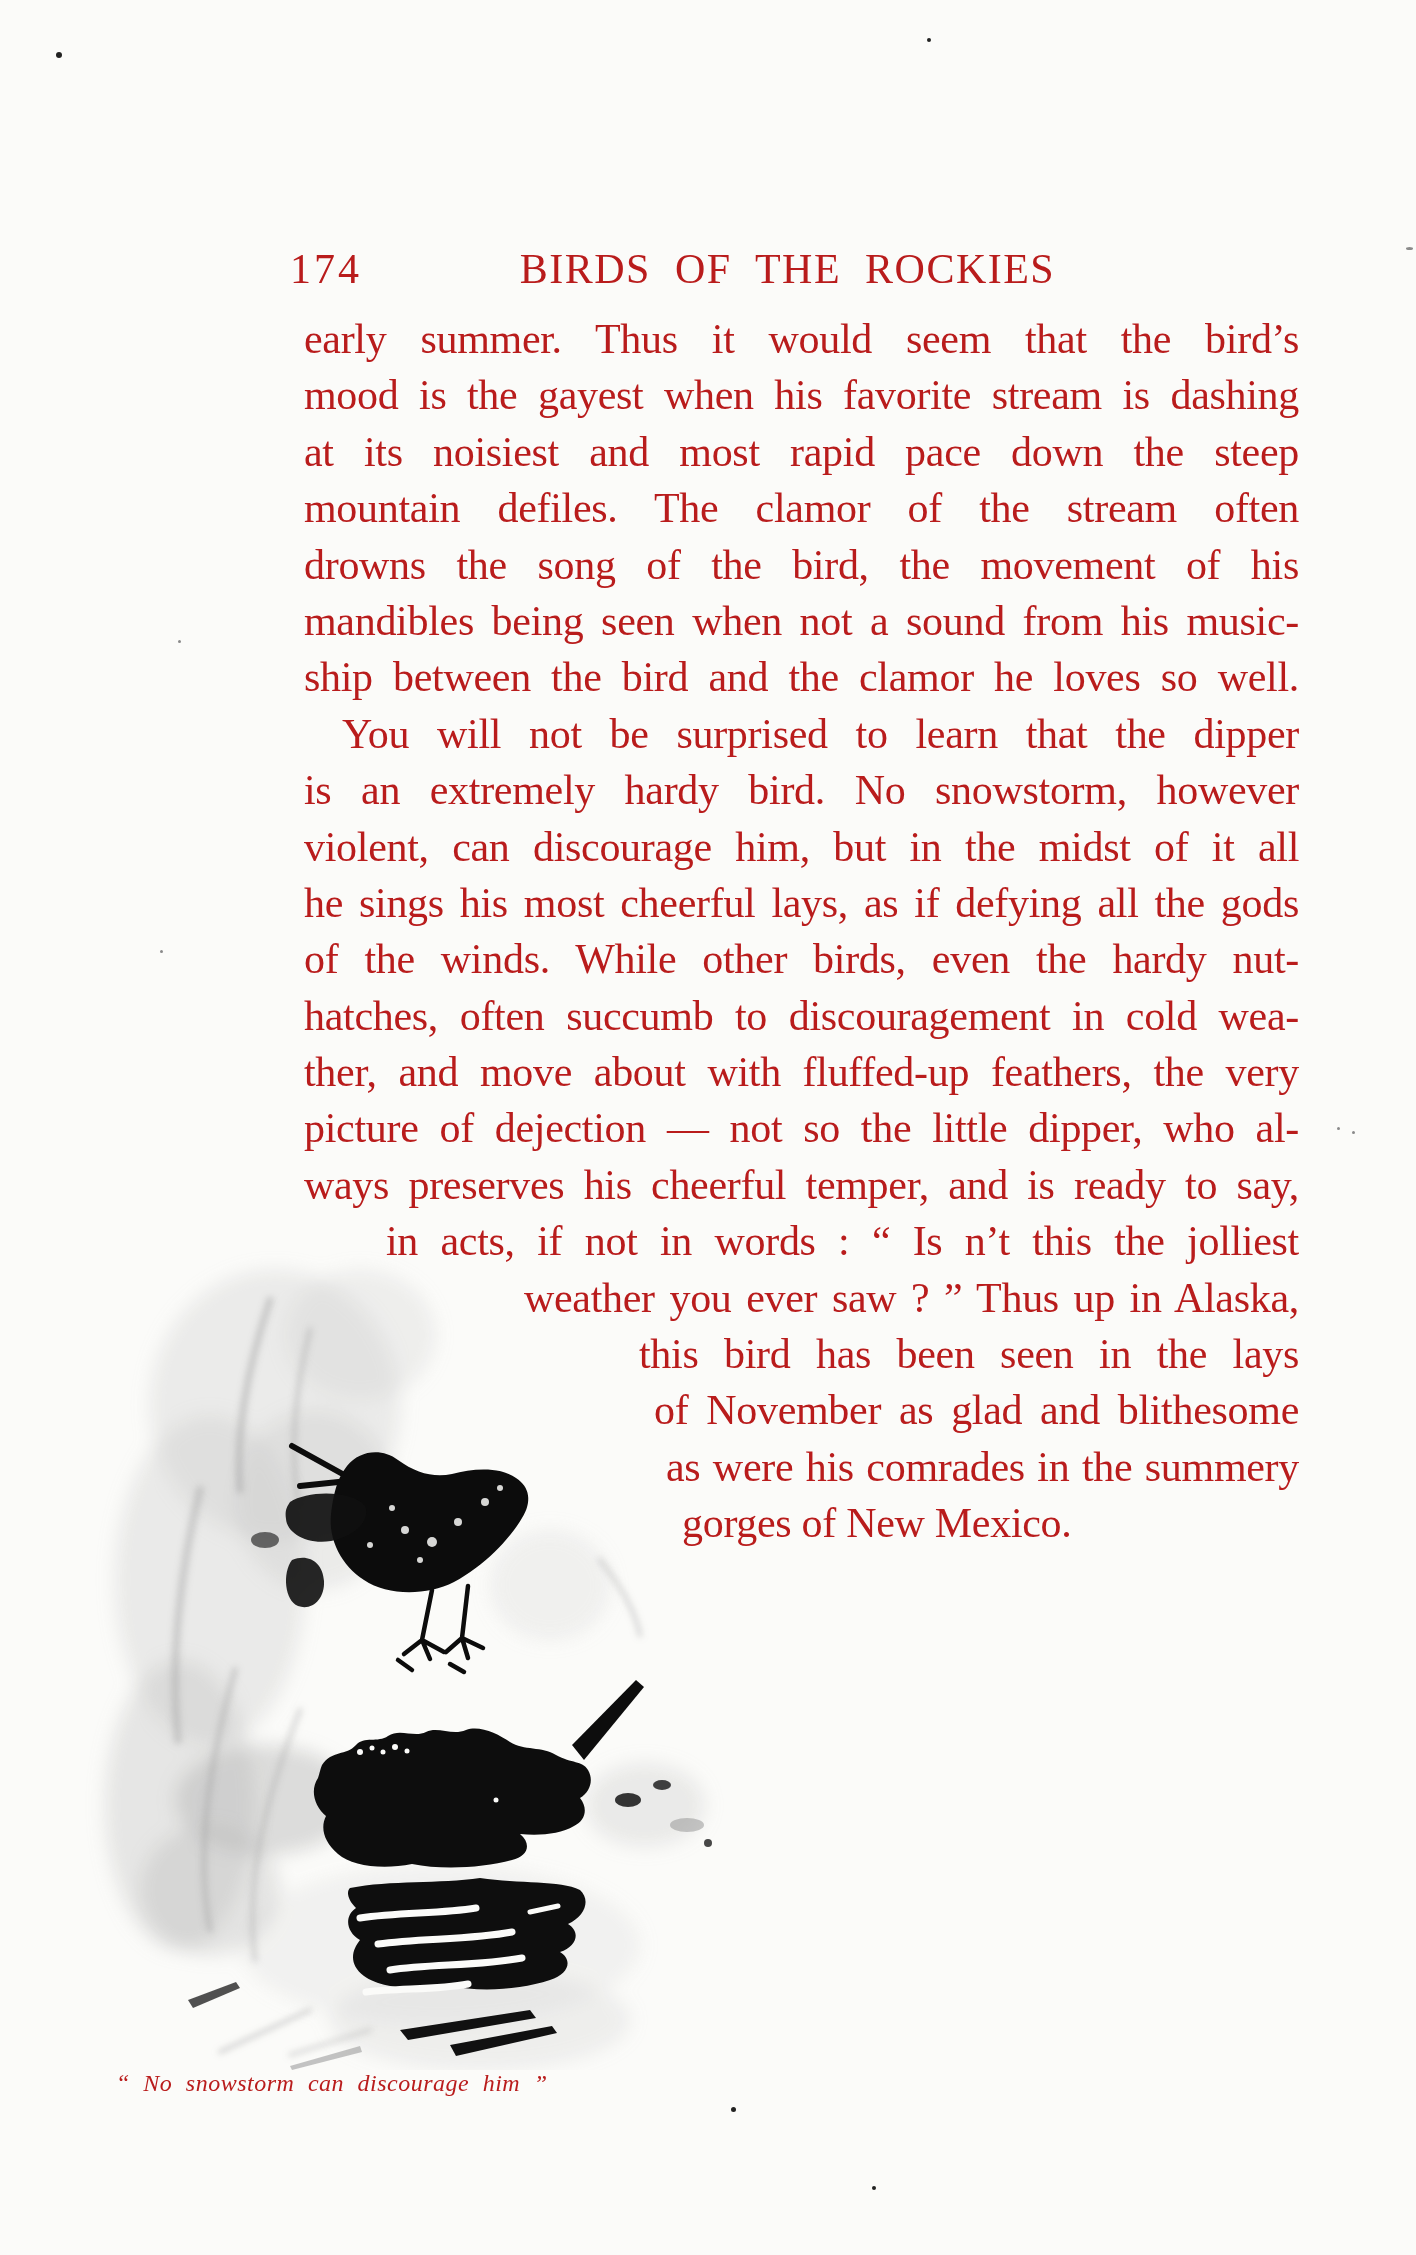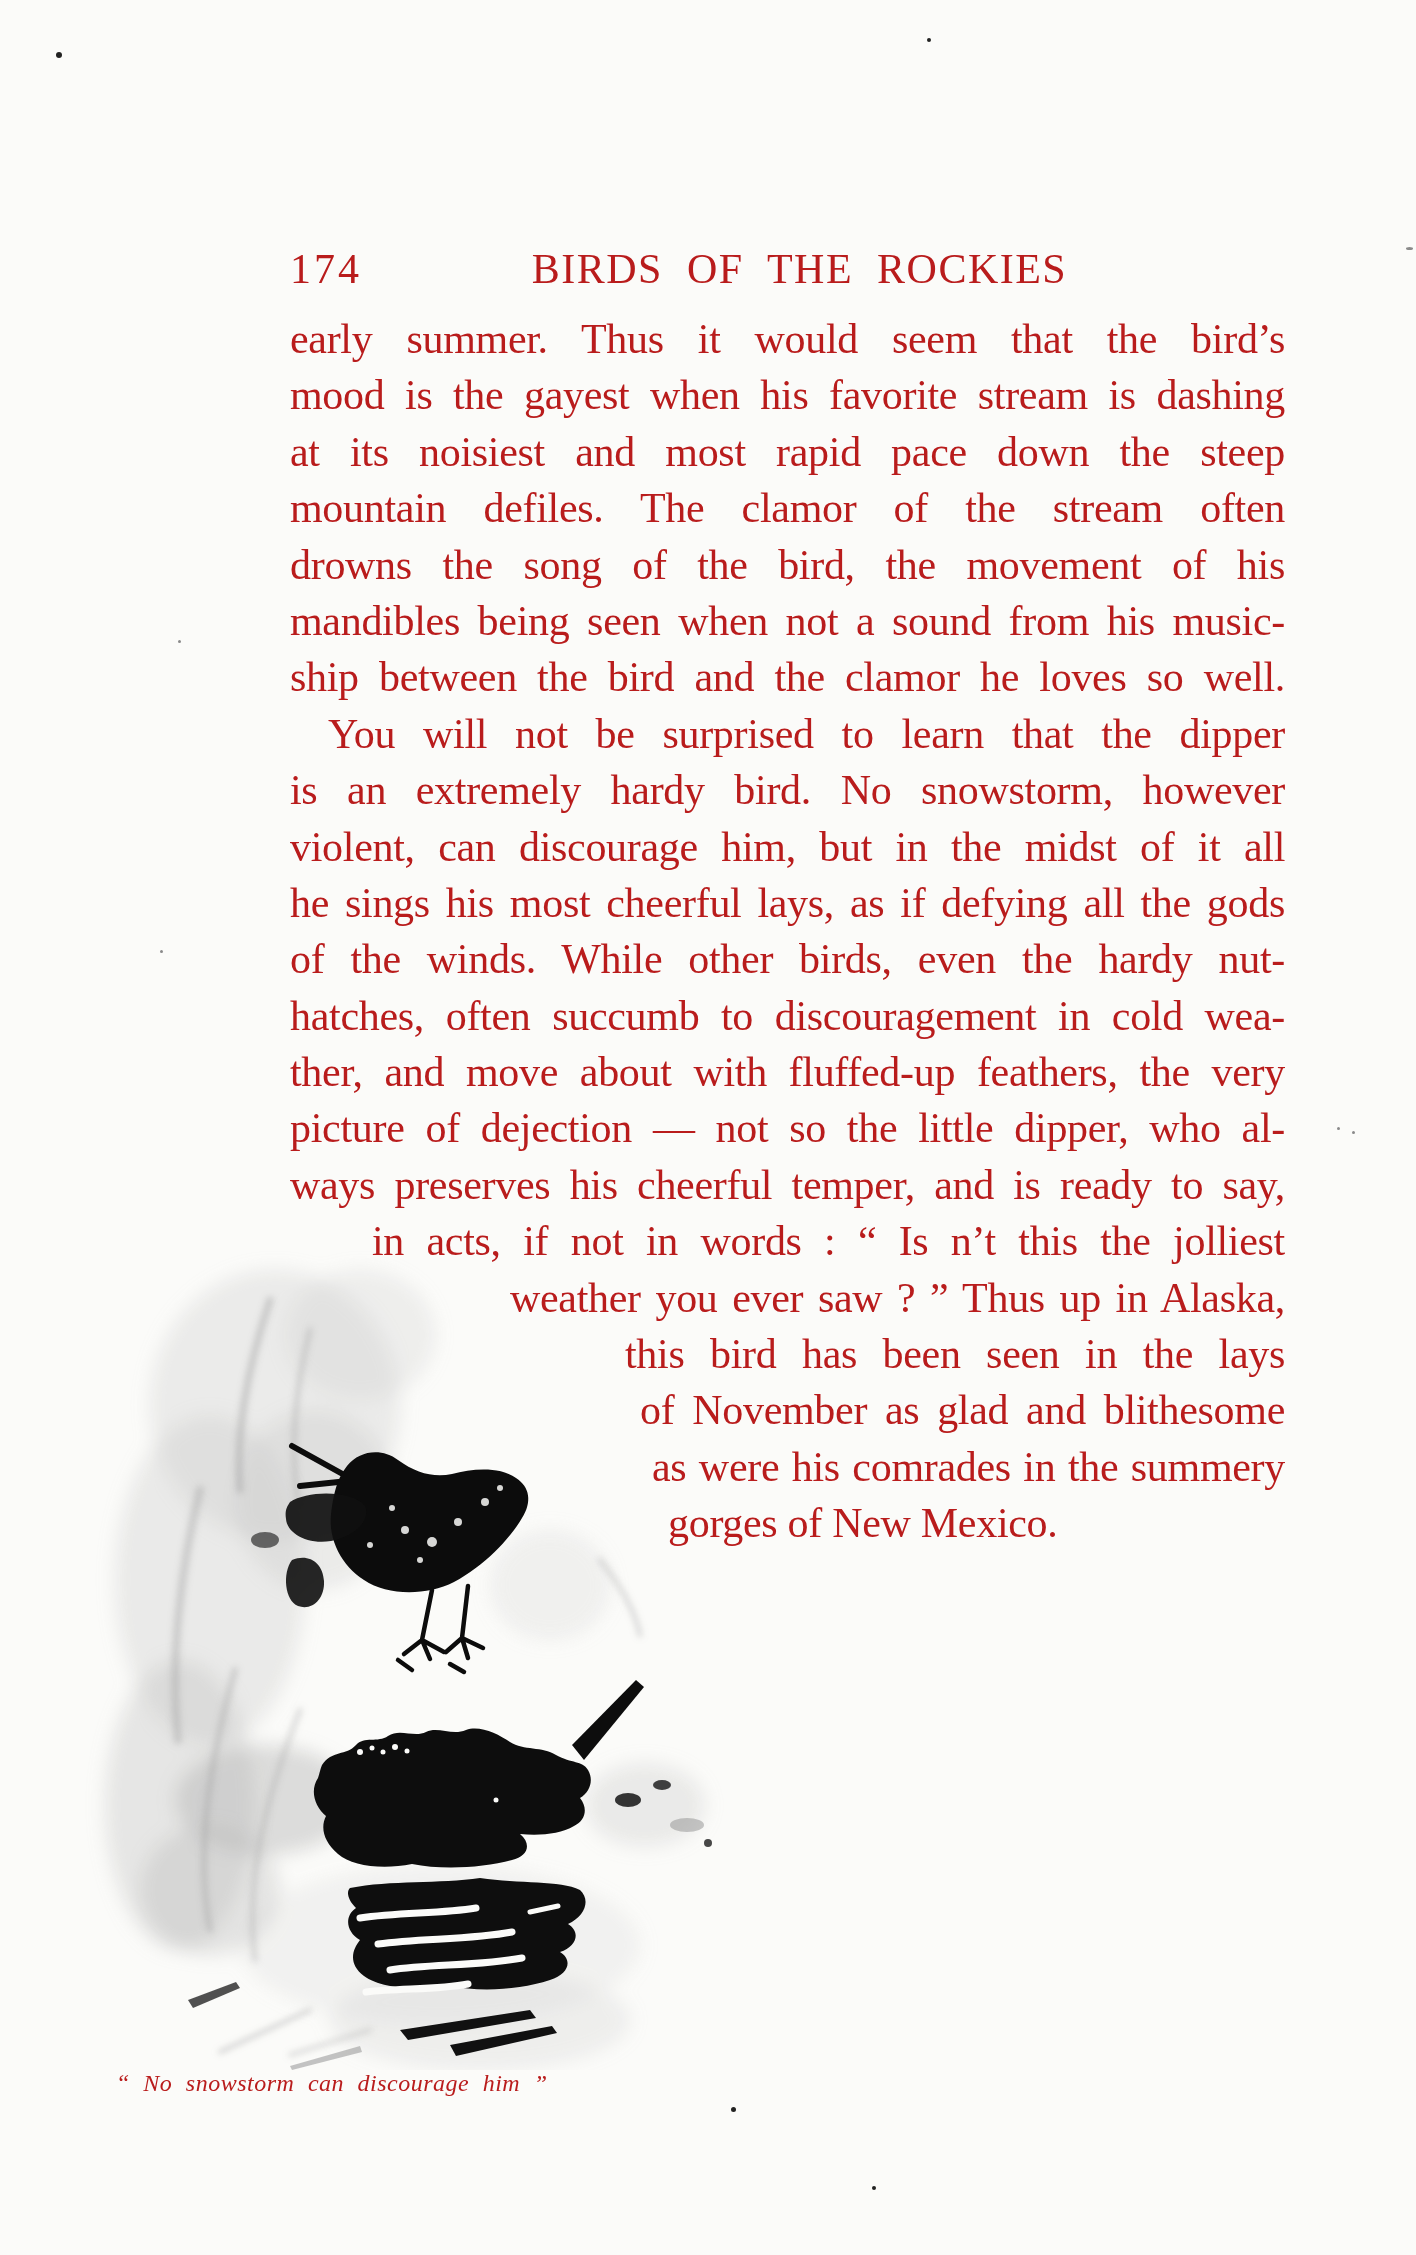--- a/index.html
+++ b/index.html
@@ -12,26 +12,26 @@
     color:#b91c1c;
     overflow:hidden;
   }
   
   .header{
     position:absolute;left:290px;top:249px;width:995px;height:42px;
     font-size:42px;line-height:40px;
   }
   .page-num{position:absolute;left:0;top:0;letter-spacing:3px;}
   .header-title{
-    position:absolute;left:12px;top:0;width:100%;text-align:center;
+    position:absolute;left:0;top:0;width:100%;text-align:center;
     letter-spacing:1.5px;word-spacing:12px;
   }
   
   .body{
-    position:absolute;left:290px;top:311px;width:995px;
+    position:absolute;left:304px;top:311px;width:995px;
     font-size:42px;letter-spacing:-0.3px;
     z-index:2;
   }
   .line{
     height:56.4px;line-height:56.4px;
     text-align:justify;text-align-last:justify;
     overflow:hidden;
   }
   .line.indent{padding-left:38px;}
   .line.w18{margin-left:82px;}

